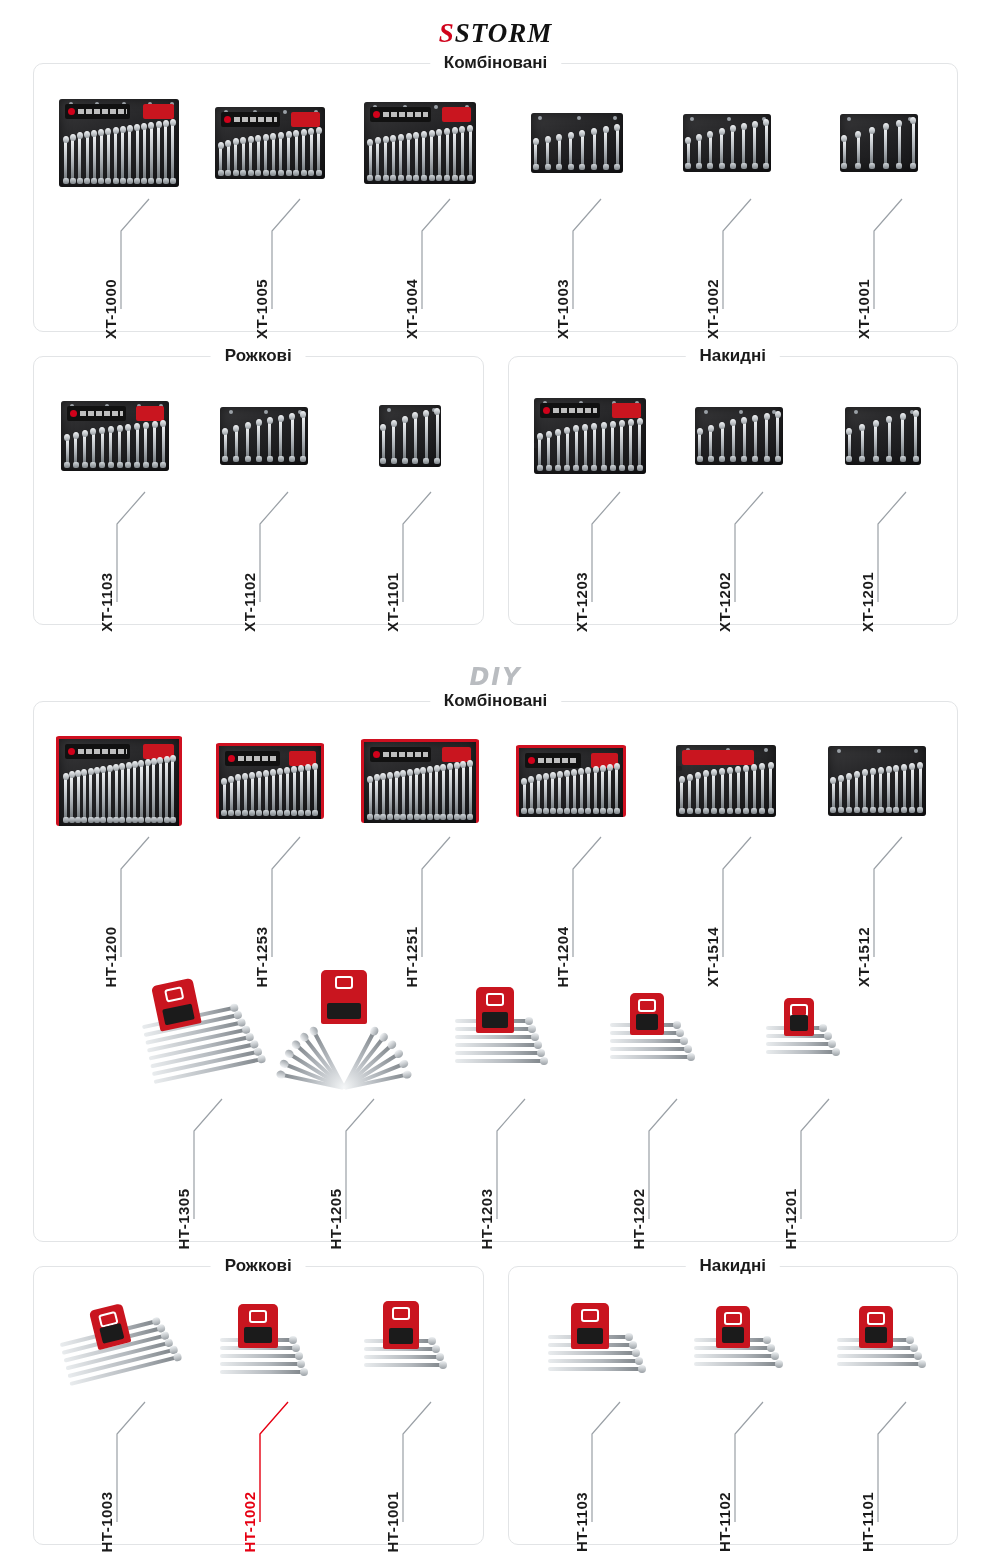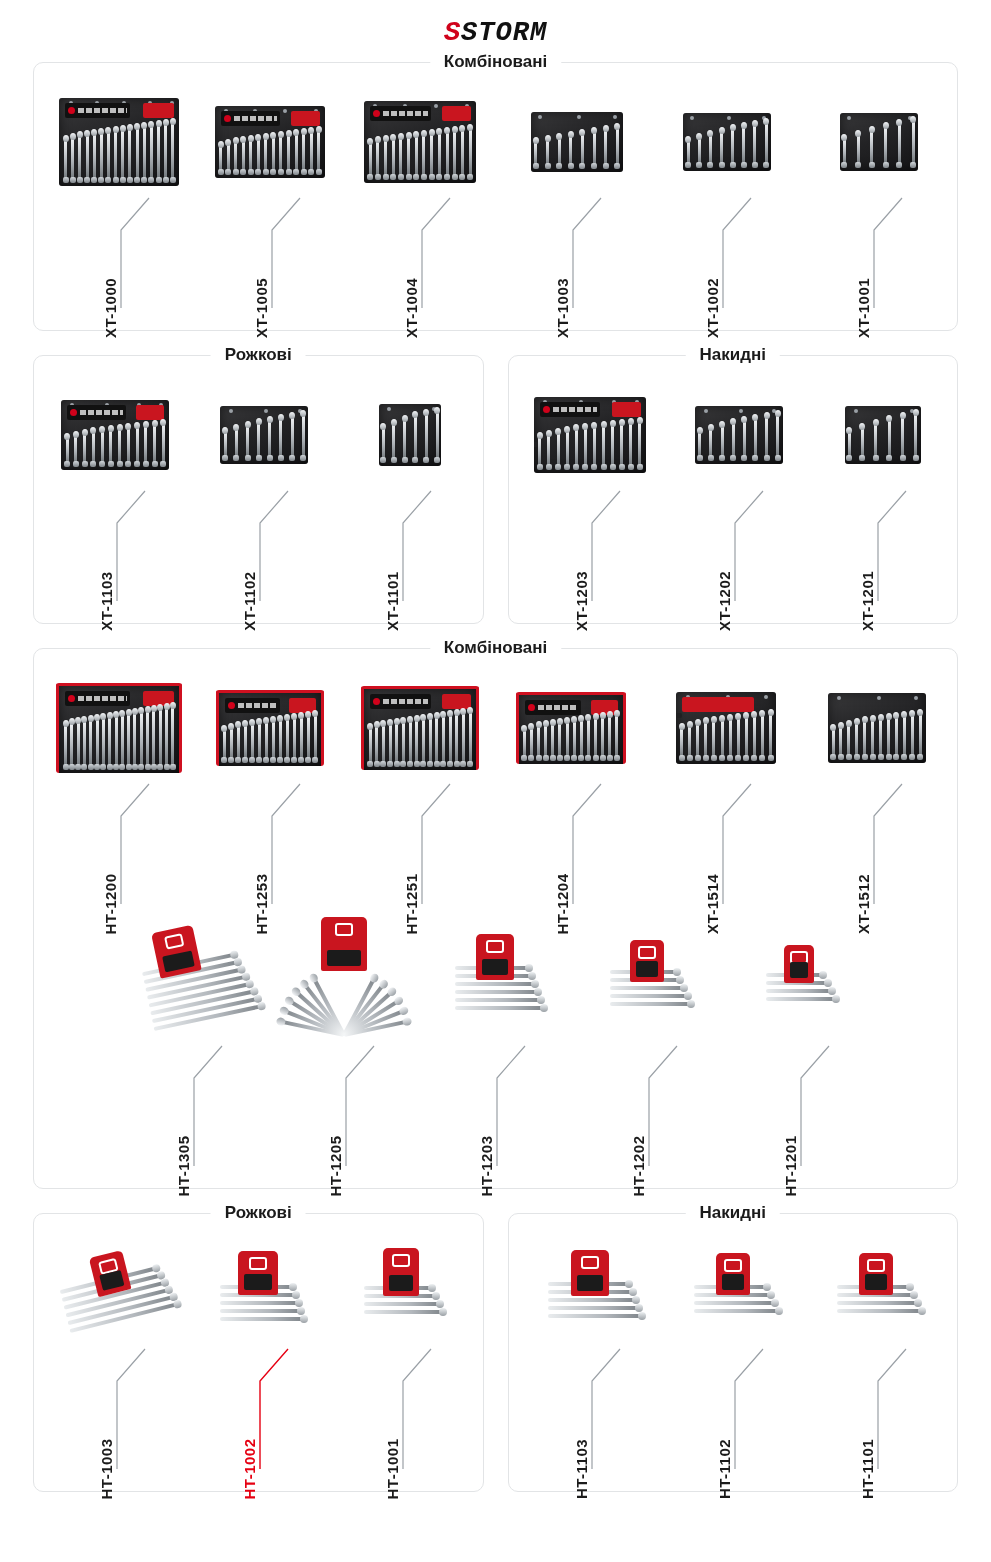--- a/index.html
+++ b/index.html
@@ -17,21 +17,21 @@
   }
 
   
   .brand {
     text-align: center;
     padding-top: 18px;
     padding-bottom: 14px;
   }
   .brand-storm {
     display: inline-block;
-    font-family: Liberation Mono, monospace;
+    font-family: Liberation Serif, serif;
     font-weight: bold;
     font-style: italic;
     font-size: 27px;
     letter-spacing: 1px;
     color: #111111;
   }
   .brand-storm .s { color: #d0021b; }
   .brand-diy {
     display: inline-block;
     font-family: "DejaVu Sans", sans-serif;
@@ -739,20 +739,23 @@
             </div>
             <div class="code">XT-1201</div>
           </div>
         </div>
 
       </div>
     </div>
 
   </div>
 
+  <div class="brand-diy-wrap">
+    <span class="brand-diy">DIY</span>
+  </div>
 
   <div class="section">
     <div class="section-title">Комбіновані</div>
 
     <div class="grid cols6">
 
       <div class="cell">
         <div class="thumb">
           <div class="pouch red-edge" style="width:126px;height:90px;">
             <div class="label"></div>

